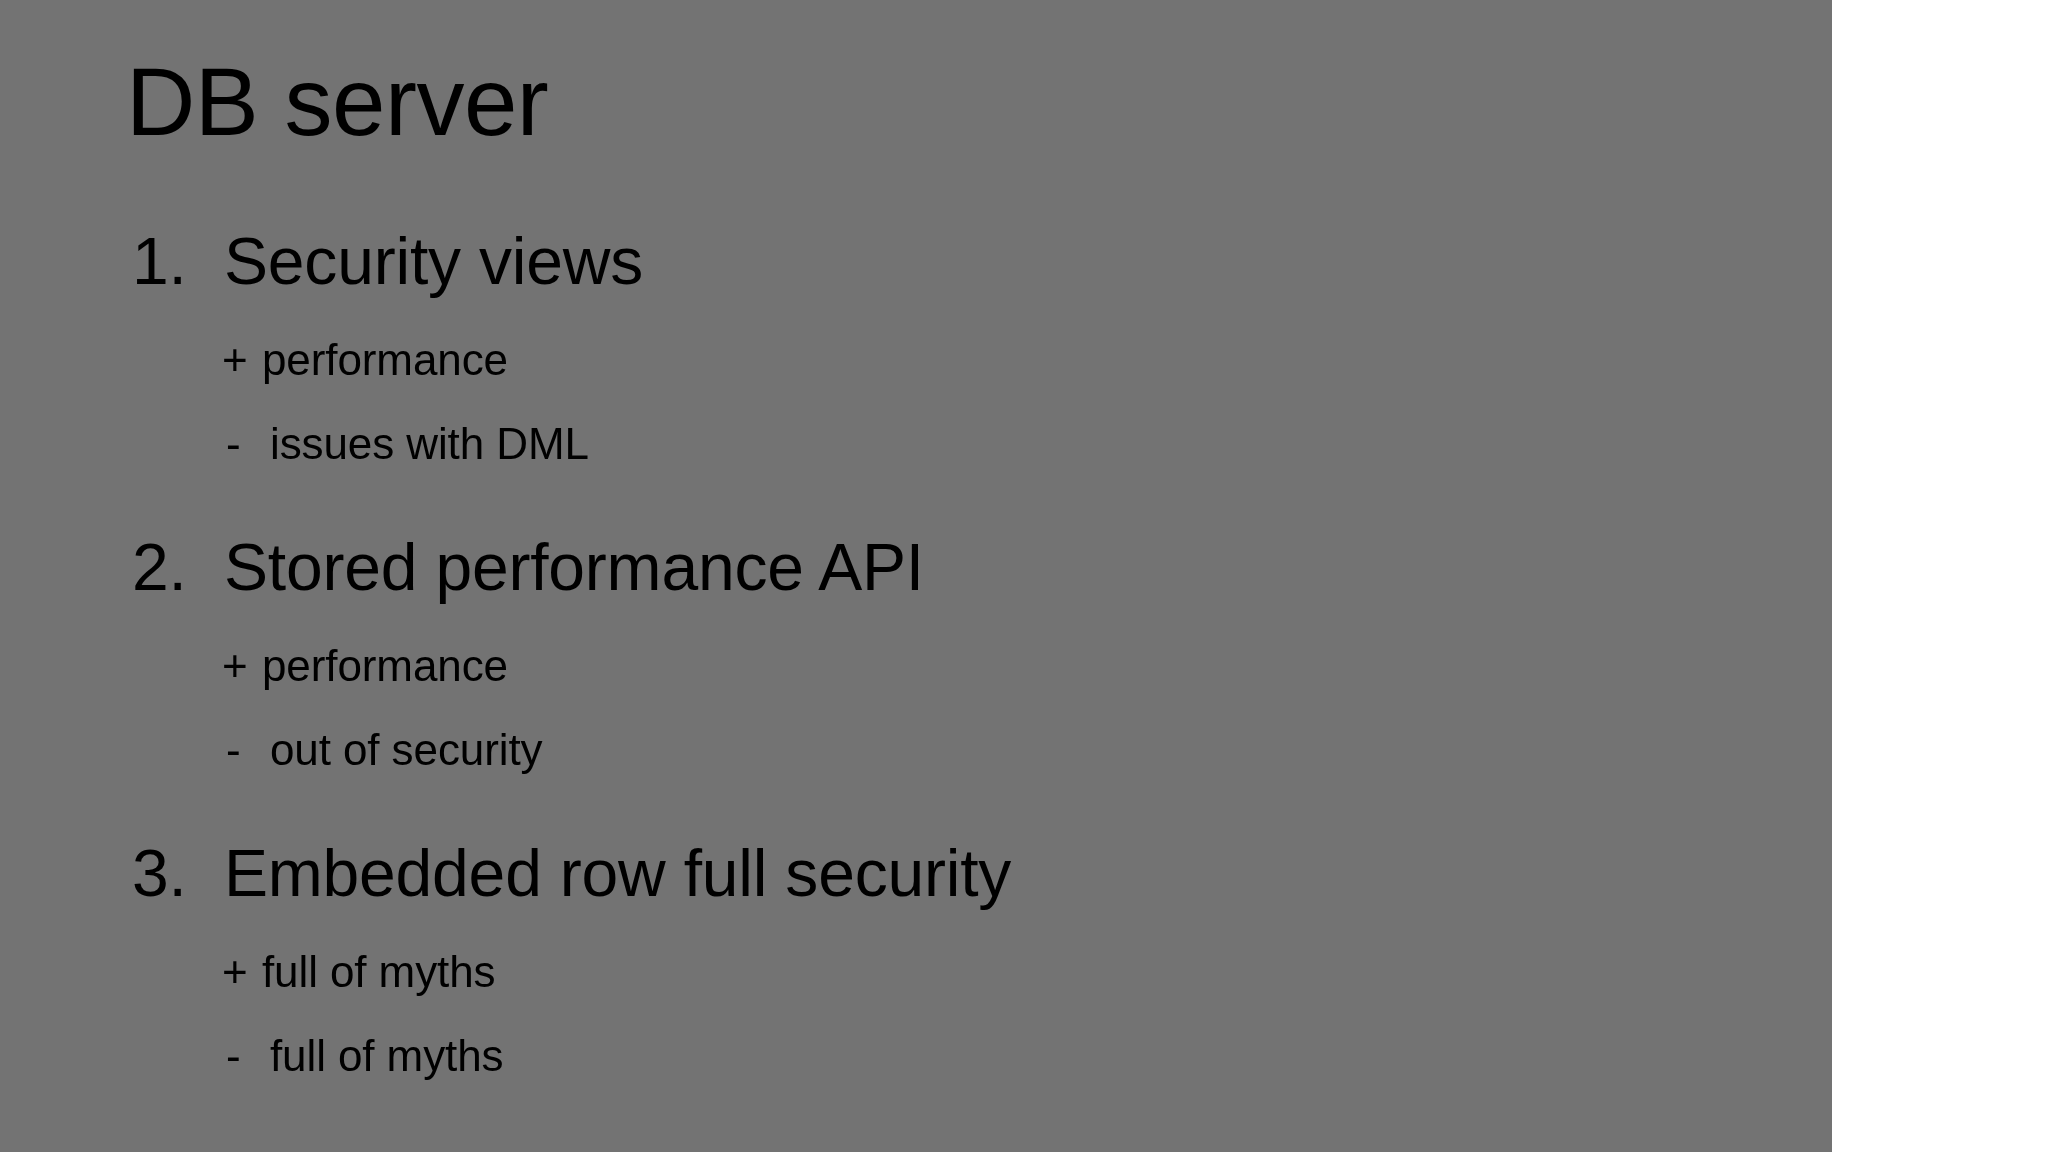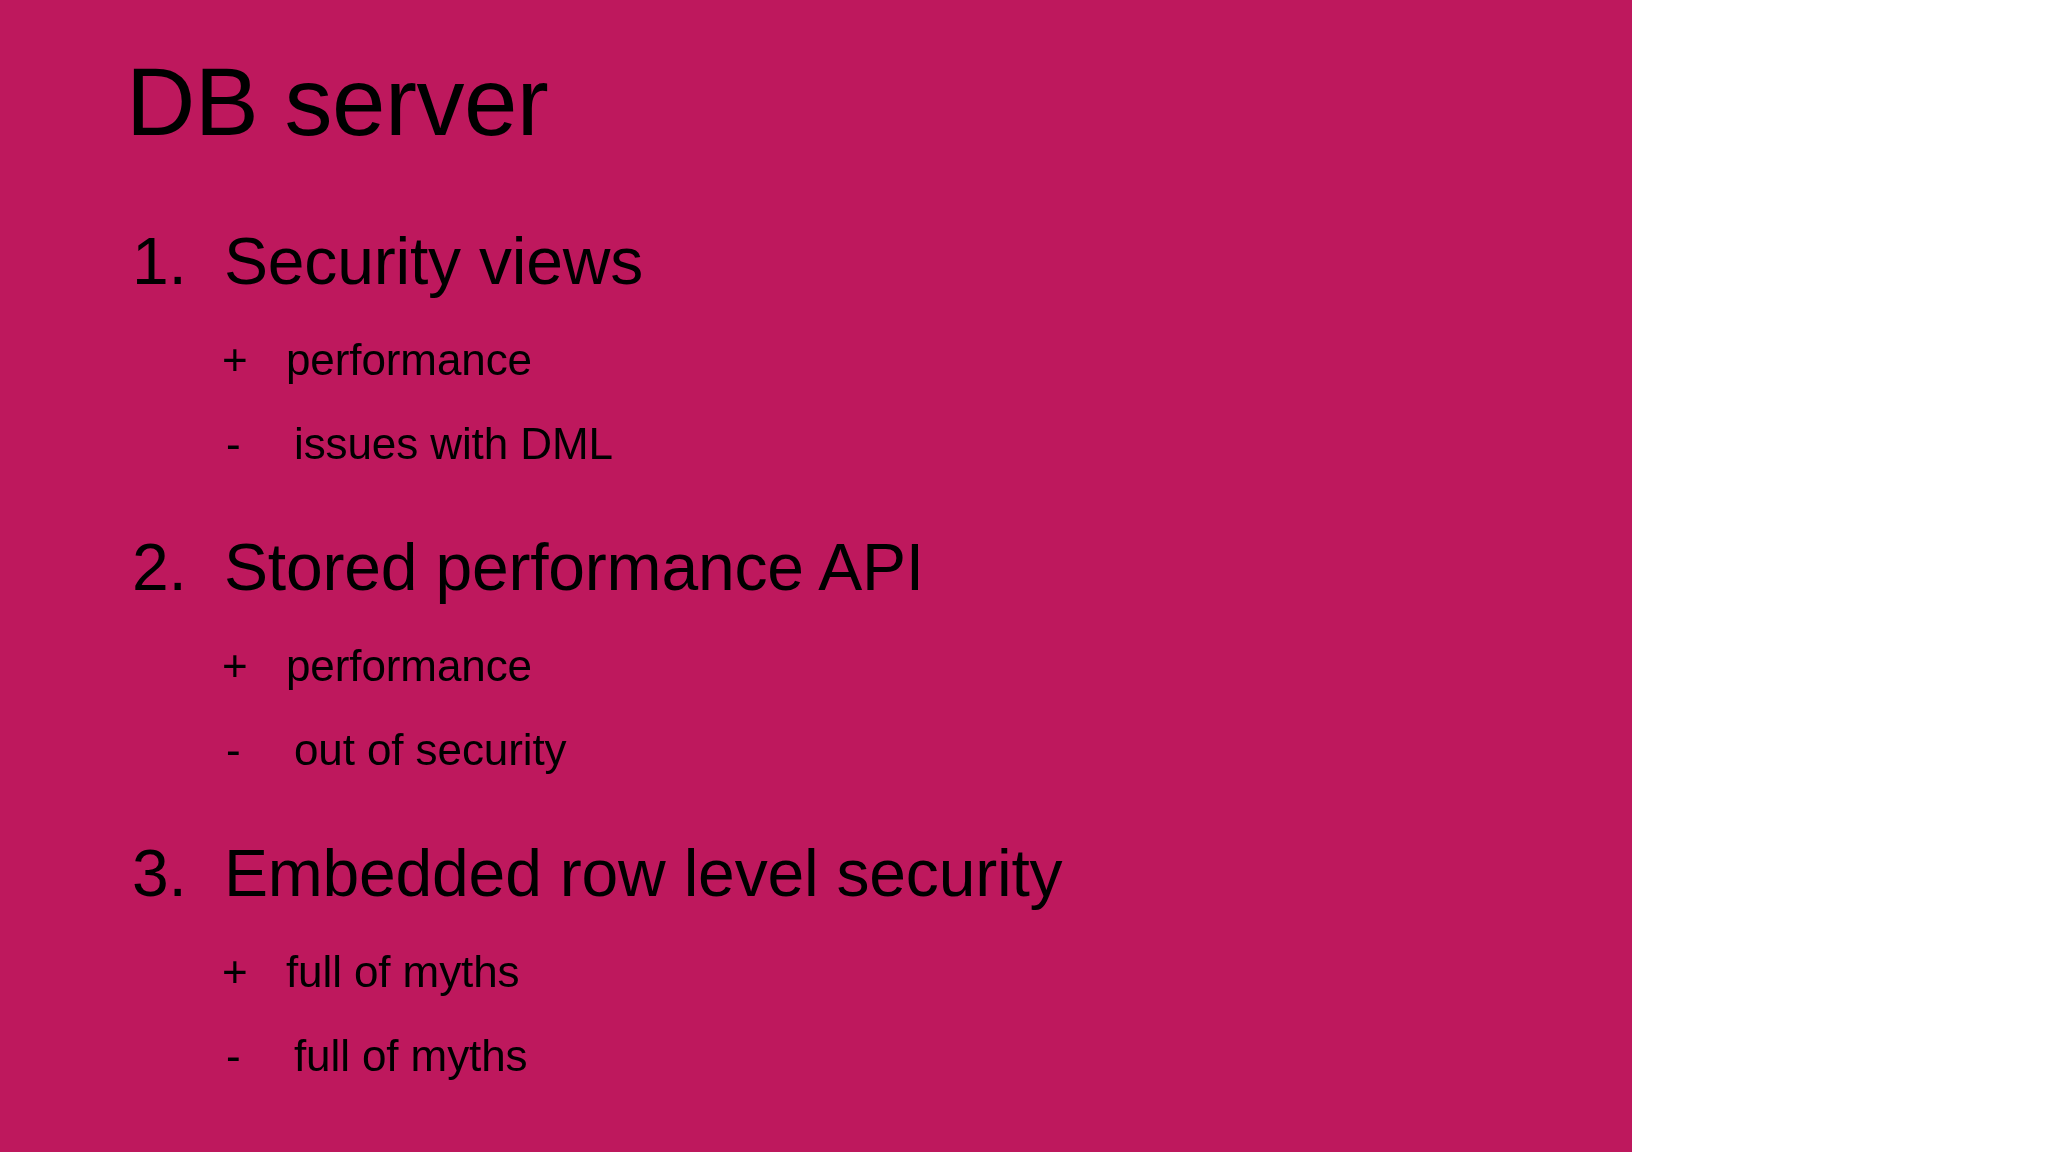--- a/index.html
+++ b/index.html
@@ -11,23 +11,23 @@
     width: 2048px;
     height: 1152px;
     overflow: hidden;
     font-family: "Liberation Sans", sans-serif;
     color: #000000;
     -webkit-font-smoothing: antialiased;
   }
 
   .slide {
     position: relative;
-    width: 1632px;
+    width: 1832px;
     height: 1152px;
-    background: #be185d;
+    background: #737373;
   }
 
   
   .slide-title {
     position: absolute;
     left: 126px;
     top: 48px;
     font-size: 96px;
     line-height: 1.12;
     font-weight: 400;
@@ -95,21 +95,20 @@
     white-space: nowrap;
   }
 
   .sub-item.minus .sub-marker {
     width: 44px;
     flex: 0 0 44px;
   }
 
   .sub-text {
     white-space: nowrap;
-    margin-left: 24px;
   }
 
   
   .list-item + .list-item {
     margin-top: 28px;
   }
   .item-head { margin-bottom: 6px; }
 </style>
 </head>
 <body>
@@ -150,21 +149,21 @@
         <div class="sub-item minus">
           <span class="sub-marker">-</span>
           <span class="sub-text">out of security</span>
         </div>
       </div>
     </div>
 
     <div class="list-item">
       <div class="item-head">
         <span class="item-number">3.</span>
-        <span class="item-text">Embedded row level security</span>
+        <span class="item-text">Embedded row full security</span>
       </div>
       <div class="sub-list">
         <div class="sub-item plus">
           <span class="sub-marker">+</span>
           <span class="sub-text">full of myths</span>
         </div>
         <div class="sub-item minus">
           <span class="sub-marker">-</span>
           <span class="sub-text">full of myths</span>
         </div>

